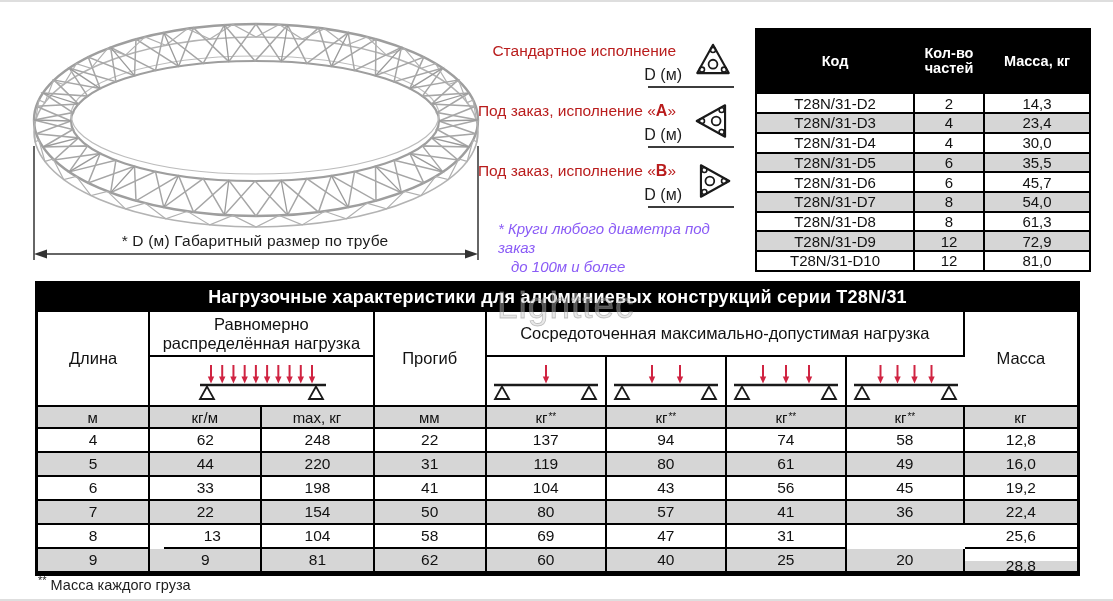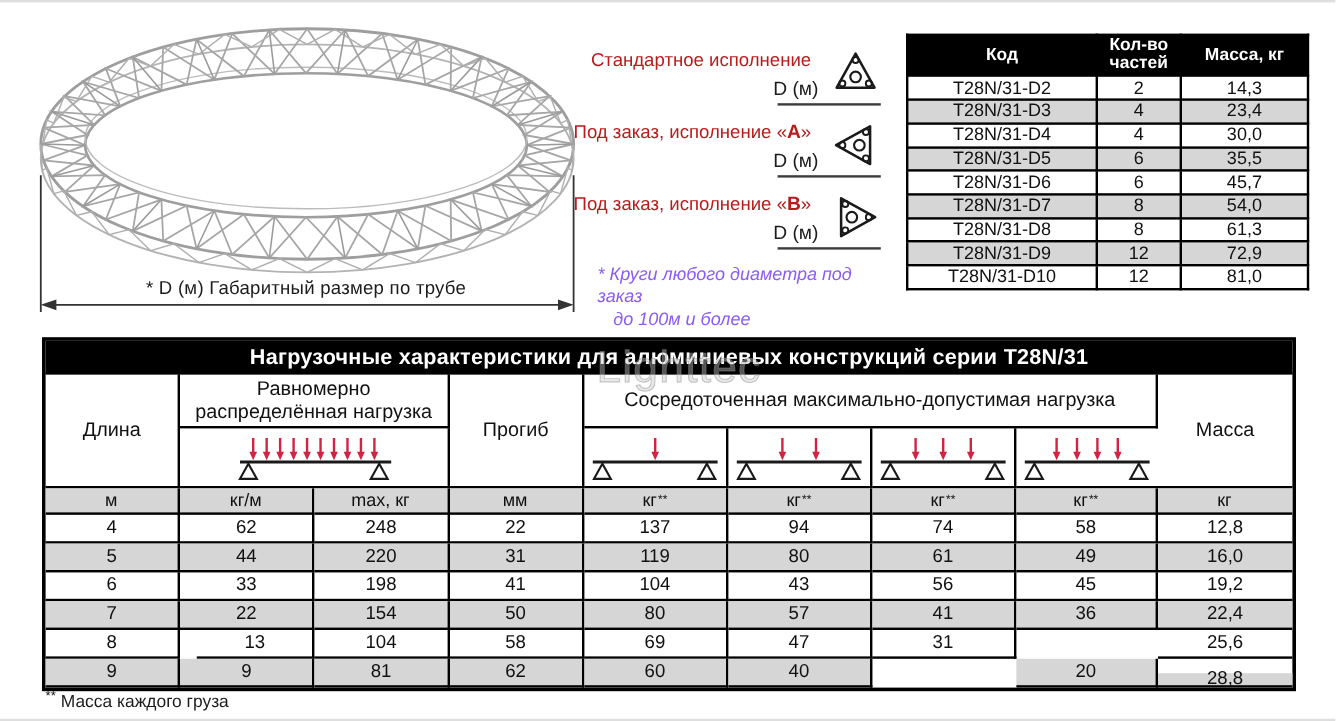--- a/index.html
+++ b/index.html
@@ -42,21 +42,21 @@
   .v-note .l2 { padding-left:13px; }
 
   
   .codes {
     position:absolute; left:755px; top:26px; width:334px;
     border-collapse:collapse; table-layout:fixed;
   }
   .codes th, .codes td { border:2px solid #000; text-align:center; vertical-align:middle; }
   .codes th {
     background:#000; color:#fff; font-size:14.5px; font-weight:bold;
-    height:30px; line-height:1.05; padding:1px 0;
+    height:30px; line-height:1.05; padding:16px 0;
   }
   .codes td { height:19.7px; font-size:15px; padding:0; }
   .codes tr:nth-child(even) td { background:#d6d6d6; }
   .codes td.code-cell { font-weight:normal; }
 
   
   .load {
     position:absolute; left:35px; top:279px; width:1045px;
     display:grid; grid-template-columns:repeat(9,1fr);
     grid-template-rows:28px 45px 50px 22px repeat(6,24px);
@@ -395,20 +395,21 @@
       <div class="cell data" style="grid-area: 9 / 5;">69</div>
       <div class="cell data" style="grid-area: 9 / 6;">47</div>
       <div class="cell data" style="grid-area: 9 / 7;">31</div>
       <div class="cell data last" style="grid-area: 9 / 9;">25,6</div>
       <div class="cell data stripe" style="grid-area: 10 / 1;">9</div>
       <div class="cell data stripe" style="grid-area: 10 / 2;">9</div>
       <div class="cell data stripe" style="grid-area: 10 / 3;">81</div>
       <div class="cell data stripe" style="grid-area: 10 / 4;">62</div>
       <div class="cell data stripe" style="grid-area: 10 / 5; text-align: right;">60</div>
       <div class="cell data stripe" style="grid-area: 10 / 6;">40</div>
+      <div class="cell data stripe" style="grid-area: 10 / 7;">25</div>
       <div class="cell data stripe" style="grid-area: 10 / 8;">20</div>
       <div class="cell data stripe last" style="grid-area: 10 / 9; margin-top: 12px;">28,8</div>
     </div>
 
   <div class="footnote">
     <sup>**</sup>
     <span>Масса каждого груза</span>
   </div>
 
   <div class="watermark">Lighttec</div>

